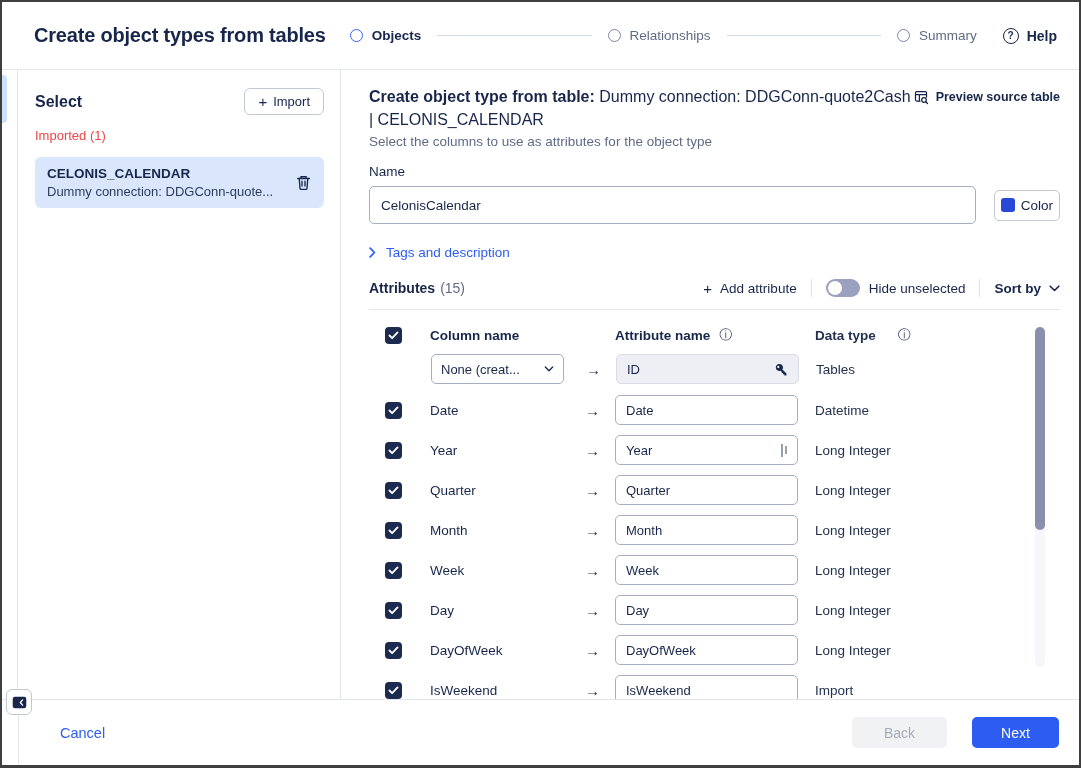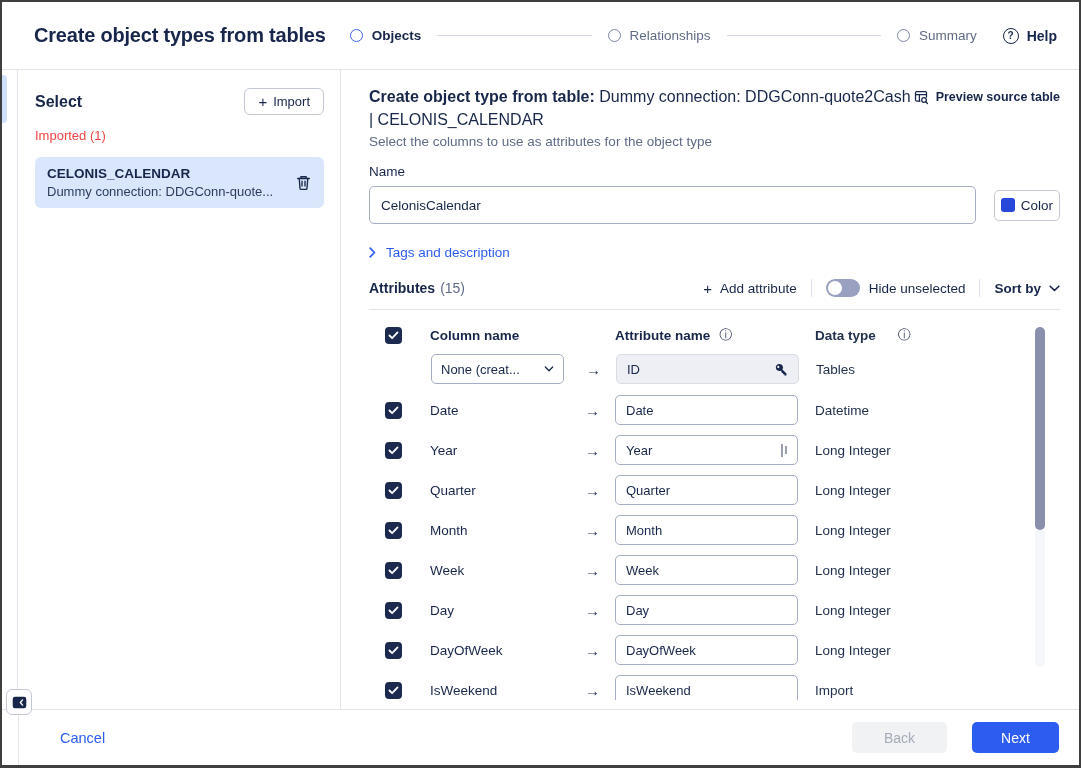--- a/index.html
+++ b/index.html
@@ -138,21 +138,21 @@
   .text-cursor i { display: block; width: 2px; background: #9aa0ad; }
   .text-cursor i:nth-child(1) { height: 13px; }
   .text-cursor i:nth-child(2) { height: 8px; }
 
   
   .scroll-track { position: absolute; right: 34px; top: 257px; width: 10px; height: 340px; border-radius: 5px; background: #f6f7fa; }
   .scroll-thumb { position: absolute; left: 0; top: 0; width: 10px; height: 203px; border-radius: 5px; background: #8a8fae; cursor: grab; }
 
   
   .app-footer {
-    height: 56px; flex-shrink: 0; border-top: 1px solid #e2e5ec;
+    height: 66px; flex-shrink: 0; border-top: 1px solid #e2e5ec;
     display: flex; align-items: center; padding-left: 58px; padding-right: 20px; position: relative; justify-content: space-between;
   }
   .footer-rail { position: absolute; left: 16px; top: 0; bottom: 0; width: 1px; background: #e2e5ec; }
   .cancel-link { font-size: 14.5px; color: #2c5cf0; cursor: pointer; background: none; border: none; font-family: inherit; }
   .footer-right { margin-left: auto; display: flex; align-items: center; gap: 25px; }
   .back-btn {
     width: 95px; height: 31px; border: none; border-radius: 5px;
     background: #f1f2f4; color: #a5abb8; font-size: 14px; font-family: inherit; cursor: default;
   }
   .next-btn {

